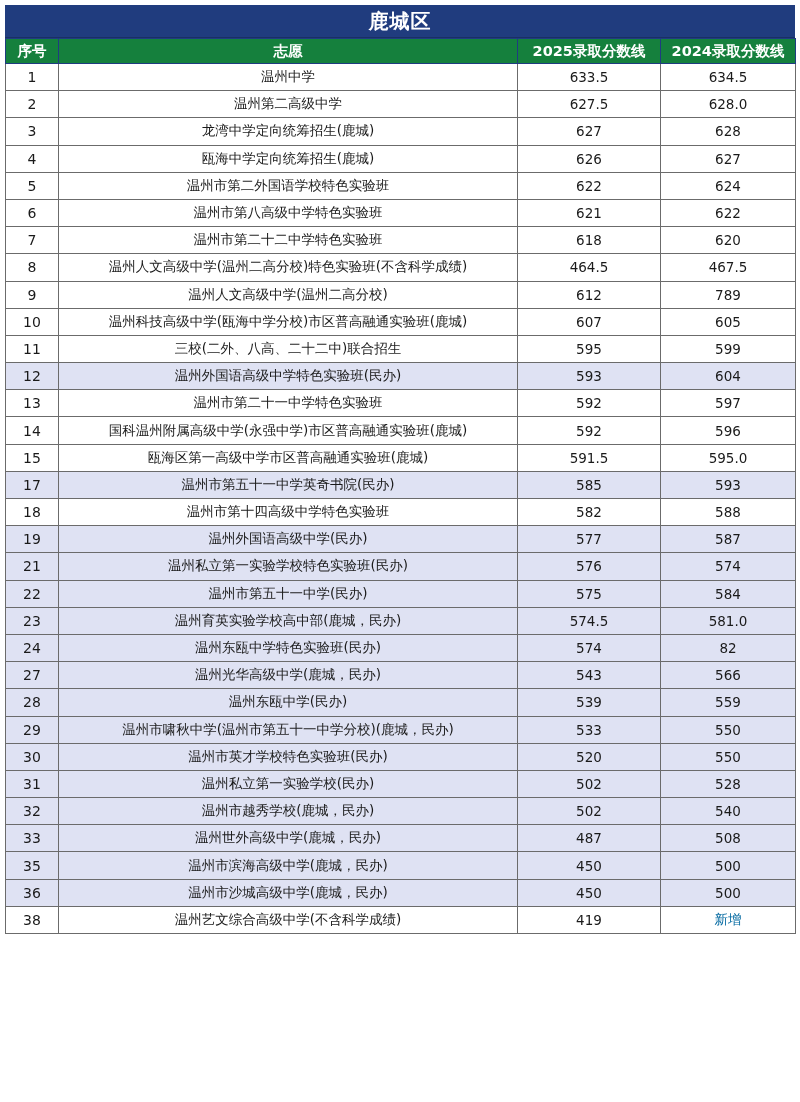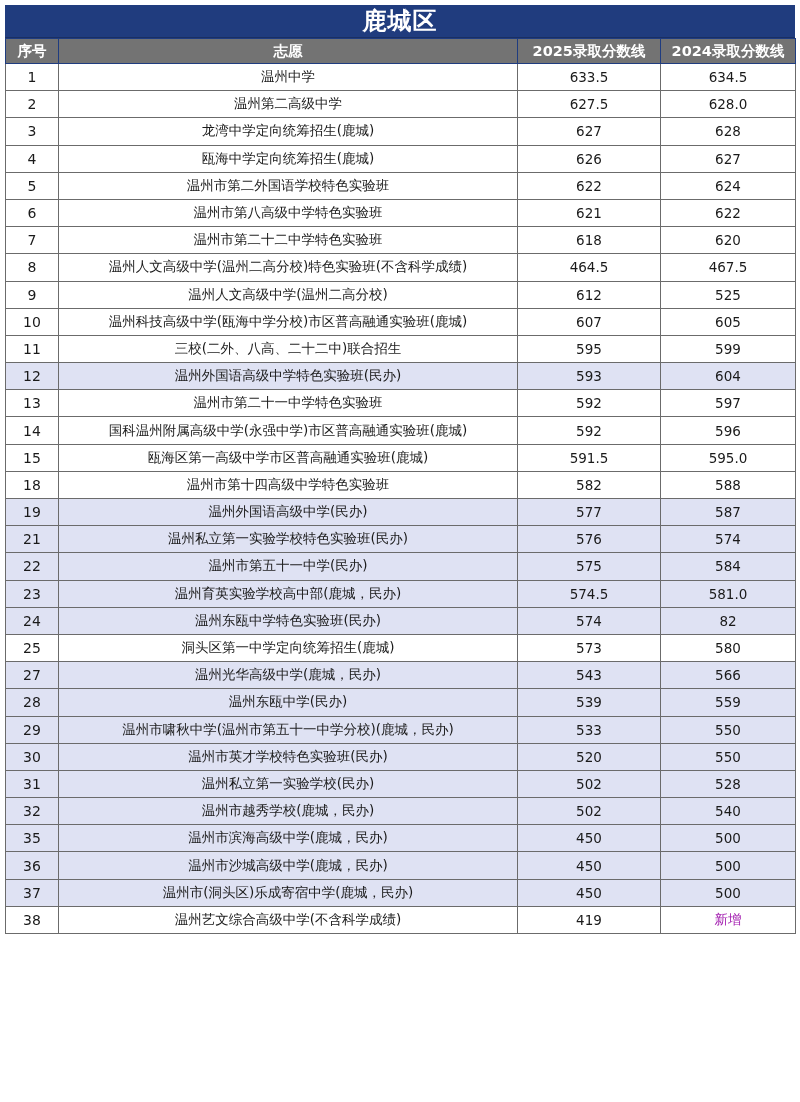--- a/index.html
+++ b/index.html
@@ -18,38 +18,38 @@
     position: absolute;
     left: 5px;
     top: 5px;
     width: 790px;
   }
   .title-bar {
     height: 32px;
     background: #203c7e;
     color: #ffffff;
     font-weight: bold;
-    font-size: 24px;
+    font-size: 20px;
     display: flex;
     align-items: center;
     justify-content: center;
     border-bottom: 1px solid #1a2f63;
     letter-spacing: 1px;
   }
   table {
     border-collapse: collapse;
     width: 790px;
     table-layout: fixed;
   }
   col.c-idx { width: 53px; }
   col.c-name { width: 459px; }
   col.c-2025 { width: 143px; }
   col.c-2024 { width: 135px; }
   thead th {
-    background: #737373;
+    background: #15803d;
     color: #ffffff;
     font-weight: bold;
     font-size: 14.5px;
     height: 24px;
     padding: 0;
     border: 1px solid #1f3c80;
     text-align: center;
     white-space: nowrap;
   }
   tbody td {
@@ -59,21 +59,21 @@
     text-align: center;
     font-size: 13.5px;
     color: #1a1a1a;
     white-space: nowrap;
     overflow: hidden;
   }
   tbody td.idx { font-size: 14px; }
   tbody td.name { font-size: 13.5px; }
   tbody tr.shaded td { background: #dfe2f3; }
   tbody tr.plain td { background: #ffffff; }
-  .new-tag { color: #a21caf; }
+  .new-tag { color: #0369a1; }
 </style>
 </head>
 <body>
 
 <div class="sheet">
   <div class="title-bar">鹿城区</div>
   <table>
     <colgroup>
       <col class="c-idx">
         <col class="c-name">
@@ -134,21 +134,21 @@
         <tr class="plain">
           <td class="idx">8</td>
           <td class="name">温州人文高级中学(温州二高分校)特色实验班(不含科学成绩)</td>
           <td class="score">464.5</td>
           <td class="score">467.5</td>
         </tr>
         <tr class="plain">
           <td class="idx">9</td>
           <td class="name">温州人文高级中学(温州二高分校)</td>
           <td class="score">612</td>
-          <td class="score">525</td>
+          <td class="score">789</td>
         </tr>
         <tr class="plain">
           <td class="idx">10</td>
           <td class="name">温州科技高级中学(瓯海中学分校)市区普高融通实验班(鹿城)</td>
           <td class="score">607</td>
           <td class="score">605</td>
         </tr>
         <tr class="plain">
           <td class="idx">11</td>
           <td class="name">三校(二外、八高、二十二中)联合招生</td>
@@ -172,20 +172,26 @@
           <td class="name">国科温州附属高级中学(永强中学)市区普高融通实验班(鹿城)</td>
           <td class="score">592</td>
           <td class="score">596</td>
         </tr>
         <tr class="plain">
           <td class="idx">15</td>
           <td class="name">瓯海区第一高级中学市区普高融通实验班(鹿城)</td>
           <td class="score">591.5</td>
           <td class="score">595.0</td>
         </tr>
+        <tr class="shaded">
+          <td class="idx">17</td>
+          <td class="name">温州市第五十一中学英奇书院(民办)</td>
+          <td class="score">585</td>
+          <td class="score">593</td>
+        </tr>
         <tr class="plain">
           <td class="idx">18</td>
           <td class="name">温州市第十四高级中学特色实验班</td>
           <td class="score">582</td>
           <td class="score">588</td>
         </tr>
         <tr class="shaded">
           <td class="idx">19</td>
           <td class="name">温州外国语高级中学(民办)</td>
           <td class="score">577</td>
@@ -208,26 +214,20 @@
           <td class="name">温州育英实验学校高中部(鹿城，民办)</td>
           <td class="score">574.5</td>
           <td class="score">581.0</td>
         </tr>
         <tr class="shaded">
           <td class="idx">24</td>
           <td class="name">温州东瓯中学特色实验班(民办)</td>
           <td class="score">574</td>
           <td class="score">82</td>
         </tr>
-        <tr class="plain">
-          <td class="idx">25</td>
-          <td class="name">洞头区第一中学定向统筹招生(鹿城)</td>
-          <td class="score">573</td>
-          <td class="score">580</td>
-        </tr>
         <tr class="shaded">
           <td class="idx">27</td>
           <td class="name">温州光华高级中学(鹿城，民办)</td>
           <td class="score">543</td>
           <td class="score">566</td>
         </tr>
         <tr class="shaded">
           <td class="idx">28</td>
           <td class="name">温州东瓯中学(民办)</td>
           <td class="score">539</td>
@@ -251,34 +251,34 @@
           <td class="score">502</td>
           <td class="score">528</td>
         </tr>
         <tr class="shaded">
           <td class="idx">32</td>
           <td class="name">温州市越秀学校(鹿城，民办)</td>
           <td class="score">502</td>
           <td class="score">540</td>
         </tr>
         <tr class="shaded">
+          <td class="idx">33</td>
+          <td class="name">温州世外高级中学(鹿城，民办)</td>
+          <td class="score">487</td>
+          <td class="score">508</td>
+        </tr>
+        <tr class="shaded">
           <td class="idx">35</td>
           <td class="name">温州市滨海高级中学(鹿城，民办)</td>
           <td class="score">450</td>
           <td class="score">500</td>
         </tr>
         <tr class="shaded">
           <td class="idx">36</td>
           <td class="name">温州市沙城高级中学(鹿城，民办)</td>
-          <td class="score">450</td>
-          <td class="score">500</td>
-        </tr>
-        <tr class="shaded">
-          <td class="idx">37</td>
-          <td class="name">温州市(洞头区)乐成寄宿中学(鹿城，民办)</td>
           <td class="score">450</td>
           <td class="score">500</td>
         </tr>
         <tr class="plain">
           <td class="idx">38</td>
           <td class="name">温州艺文综合高级中学(不含科学成绩)</td>
           <td class="score">419</td>
           <td class="score"><span class="new-tag">新增</span></td>
         </tr>
       </tbody>

